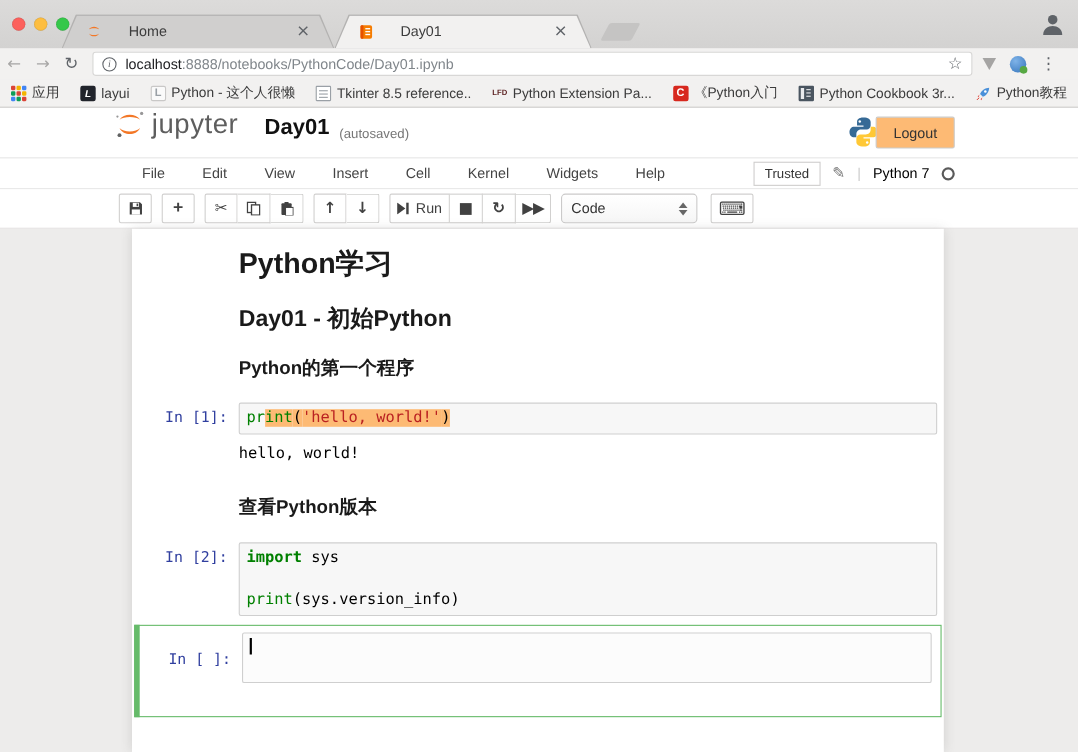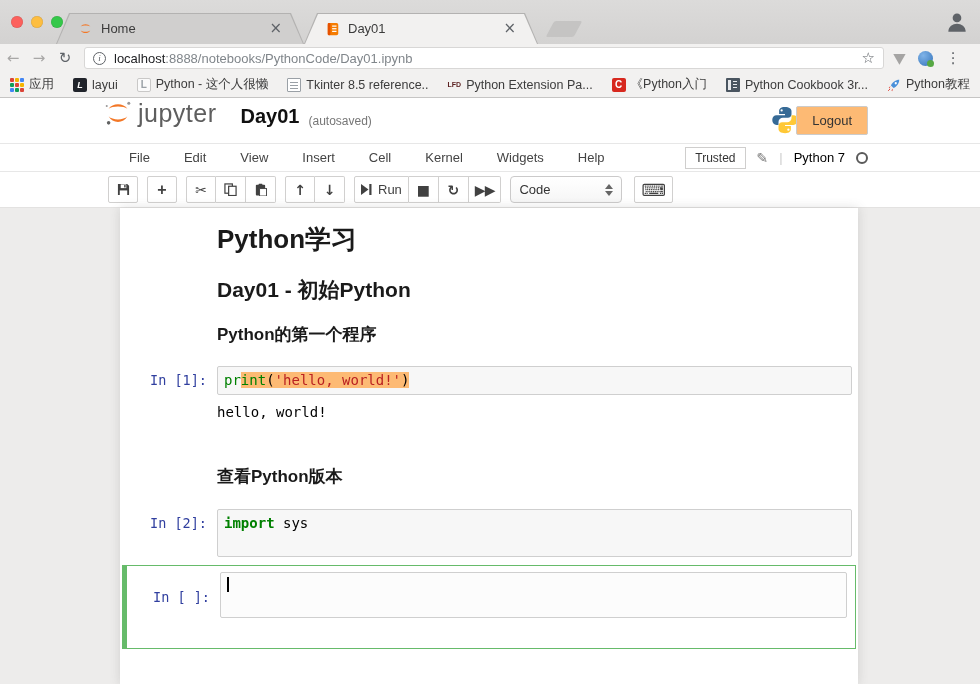--- a/index.html
+++ b/index.html
@@ -13,21 +13,21 @@
   .lights { position:absolute; left:11px; top:16px; display:flex; gap:8px; }
   .light { width:12px; height:12px; border-radius:50%; box-shadow:inset 0 0 1px rgba(0,0,0,.35); }
 
   .tab { position:absolute; top:13px; height:31px; }
   .tab .shape, .tab .fillshape { position:absolute;
     clip-path:polygon(13px 0, calc(100% - 13px) 0, 100% 100%, 0 100%); }
   .tab .shape { inset:0; background:#B3B2B1; }
   .tab .fillshape { left:1px; right:1px; top:1px; bottom:0; }
   .tab .content { position:relative; height:100%; display:flex; align-items:center;
     padding:0 22px; font-size:13px; color:#3C3C3C; }
-  .tab .content .label { flex:1; margin-left:8px; white-space:nowrap; overflow:hidden; }
+  .tab .content .label { flex:1; margin-left:24px; white-space:nowrap; overflow:hidden; }
   .tab-close { color:#5F6368; font-size:15px; line-height:1; cursor:default; }
   .newtab-btn { position:absolute; left:550px; top:21px; width:28px; height:16px;
     background:#C5C4C3; transform:skewX(-28deg); border-radius:2px; }
   .profile-icon { position:absolute; right:10px; top:9px; }
 
   .addressbar { position:absolute; left:0; top:44px; width:980px; height:28px;
     background:#F2F1F0; display:flex; align-items:center; }
   .nav-ic { width:26px; text-align:center; font-size:15px; }
   .urlfield { margin-left:6px; width:800px; height:22px; background:#fff;
     border:1px solid #D8D7D6; border-radius:3px; display:flex; align-items:center;
@@ -94,40 +94,40 @@
   .tbtn { height:27px; min-width:30px; background:#fff; border:1px solid #D1D0CF; color:#414141;
     display:flex; align-items:center; justify-content:center; font-size:13px; padding:0 6px; }
   .btn-group .tbtn + .tbtn { border-left:none; }
   .btn-group .tbtn:first-child { border-radius:2px 0 0 2px; }
   .btn-group .tbtn:last-child { border-radius:0 2px 2px 0; }
   .btn-group .tbtn:only-child { border-radius:2px; }
   .tbtn .glyph { font-size:14px; }
   .run-label { margin-left:6px; font-size:13px; }
   .ff-ic { font-size:9px; letter-spacing:-1px; }
   .stop-ic { font-size:12px; }
-  .celltype { width:112px; height:27px; border:1px solid #CBCACA; border-radius:4px;
+  .celltype { width:124px; height:27px; border:1px solid #CBCACA; border-radius:4px;
     background:linear-gradient(#FFF,#F6F6F6); display:flex; align-items:center;
     padding:0 8px; font-size:13px; color:#333; margin-right:12px; }
   .celltype .label { flex:1; }
   .stepper { display:flex; flex-direction:column; gap:2px; }
   .stepper i { width:0; height:0; border-left:4px solid transparent; border-right:4px solid transparent; }
   .stepper .up { border-bottom:5px solid #666; }
   .stepper .dn { border-top:5px solid #666; }
   .kb-btn { border-radius:2px; }
   .kb-btn .glyph { font-size:17px; }
 
   
   .nb-area { position:absolute; left:0; top:208px; width:980px; height:476px; background:#EDECEB; }
   .nb-page { position:absolute; left:120px; top:0; width:738px; height:476px; background:#fff;
     box-shadow:0 0 10px rgba(80,80,80,.18); overflow:hidden; }
   .md { margin-left:97px; color:#1a1a1a; font-weight:bold; }
   .md-h1 { margin-top:16px; font-size:26px; line-height:30px; }
   .md-h2 { margin-top:24px; font-size:21px; line-height:24px; }
   .md-h3 { margin-top:23px; font-size:17px; line-height:20px; }
-  .md-h3b { margin-top:46px; }
+  .md-h3b { margin-top:30px; }
 
   .code-cell { display:flex; align-items:flex-start; padding-right:6px; }
   .prompt { width:97px; flex:none; text-align:right; padding-right:10px;
     font-family:"DejaVu Sans Mono", monospace; font-size:13.5px; color:#303F9F; padding-top:6px;
     white-space:nowrap; }
   .cm { flex:1; background:#F7F7F7; border:1px solid #CFCFCF; border-radius:2px;
     padding:4px 6px; font-family:"DejaVu Sans Mono", monospace; font-size:14px; line-height:19px;
     color:#000; }
   .cm-line { white-space:pre; }
   .tk-k { color:#008000; font-weight:bold; }
@@ -395,20 +395,21 @@
     </div>
     <div class="out out1">hello, world!</div>
 
     <div class="md md-h3 md-h3b">查看Python版本</div>
 
     <div class="code-cell cell2">
       <div class="prompt">In [2]:</div>
       <div class="cm">
           <div class="cm-line"><span class="tk-k">import</span><span class="tk-p"> sys</span></div>
           <div class="cm-line">&nbsp;</div>
+          <div class="cm-line"><span class="tk-b">print</span><span class="tk-p">(sys.version_info)</span></div>
         </div>
     </div>
 
     <div class="edit-cell">
       <div class="code-cell" style="padding-right:4px">
         <div class="prompt">In [ ]:</div>
         <div class="cm">
           <span class="caret"></span>
         </div>
       </div>

